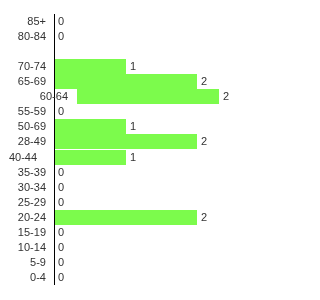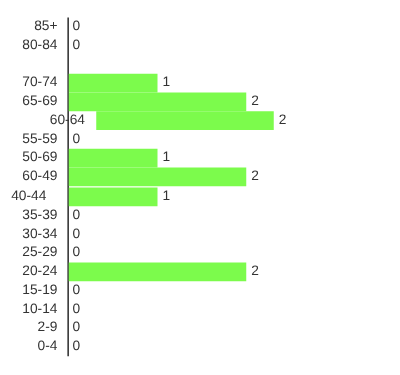--- a/index.html
+++ b/index.html
@@ -140,21 +140,21 @@
         </div>
       </div>
       <div class="bar-row" style="top: 119.42px;">
         <div class="row-label" style="color: rgb(51, 51, 51);">50-69</div>
         <div class="bar-track" style="left: 55px;">
           <div class="bar-fill" title="50-54: 1" style="width: 71px; background: rgb(124, 251, 76);"></div>
           <div class="bar-value" style="left: 71px; color: rgb(51, 51, 51);">1</div>
         </div>
       </div>
       <div class="bar-row" style="top: 134.48px;">
-        <div class="row-label" style="color: rgb(51, 51, 51);">60-49</div>
+        <div class="row-label" style="color: rgb(51, 51, 51);">28-49</div>
         <div class="bar-track" style="left: 55px;">
           <div class="bar-fill" title="45-49: 2" style="width: 142px; background: rgb(124, 251, 76);"></div>
           <div class="bar-value" style="left: 142px; color: rgb(51, 51, 51);">2</div>
         </div>
       </div>
       <div class="bar-row" style="top: 149.54px;">
         <div class="row-label" style="color: rgb(51, 51, 51); text-align: center;">40-44</div>
         <div class="bar-track" style="left: 55px;">
           <div class="bar-fill" title="40-44: 1" style="width: 71px; background: rgb(124, 251, 76);"></div>
           <div class="bar-value" style="left: 71px; color: rgb(51, 51, 51);">1</div>
@@ -191,21 +191,21 @@
           <div class="bar-value zero" style="left: 0px; color: rgb(51, 51, 51);">0</div>
         </div>
       </div>
       <div class="bar-row" style="top: 239.9px;">
         <div class="row-label" style="color: rgb(51, 51, 51);">10-14</div>
         <div class="bar-track" style="left: 55px;">
           <div class="bar-value zero" style="left: 0px; color: rgb(51, 51, 51);">0</div>
         </div>
       </div>
       <div class="bar-row" style="top: 254.96px;">
-        <div class="row-label" style="color: rgb(51, 51, 51);">2-9</div>
+        <div class="row-label" style="color: rgb(51, 51, 51);">5-9</div>
         <div class="bar-track" style="left: 55px;">
           <div class="bar-value zero" style="left: 0px; color: rgb(51, 51, 51);">0</div>
         </div>
       </div>
       <div class="bar-row" style="top: 270.02px;">
         <div class="row-label" style="color: rgb(51, 51, 51);">0-4</div>
         <div class="bar-track" style="left: 55px;">
           <div class="bar-value zero" style="left: 0px; color: rgb(51, 51, 51);">0</div>
         </div>
       </div>

